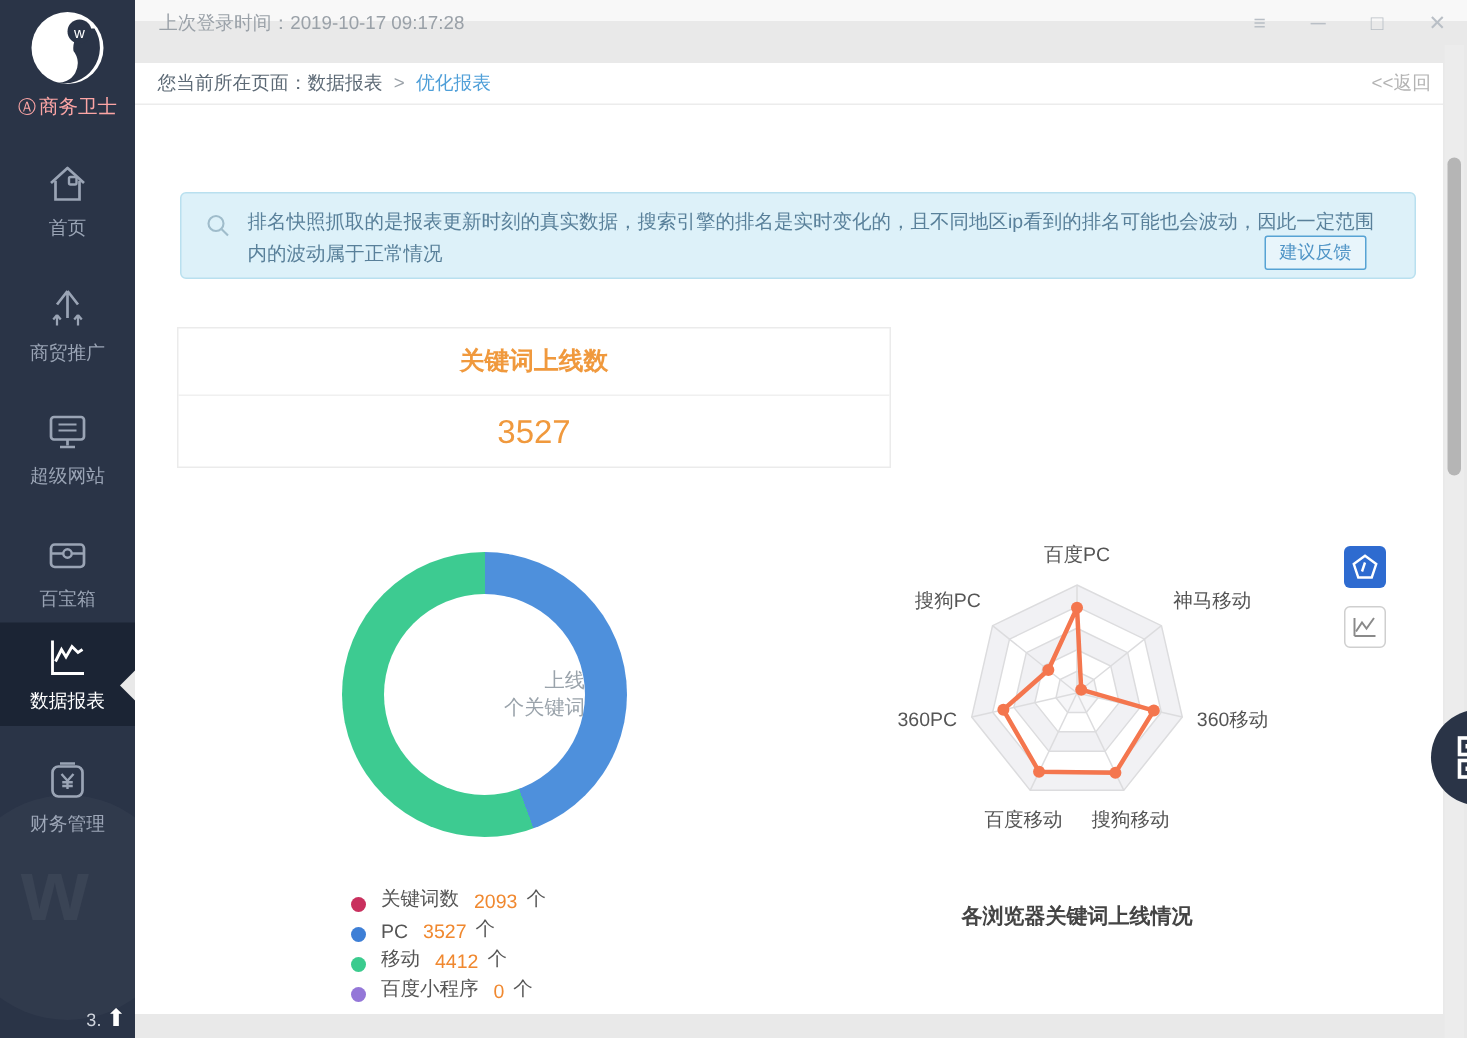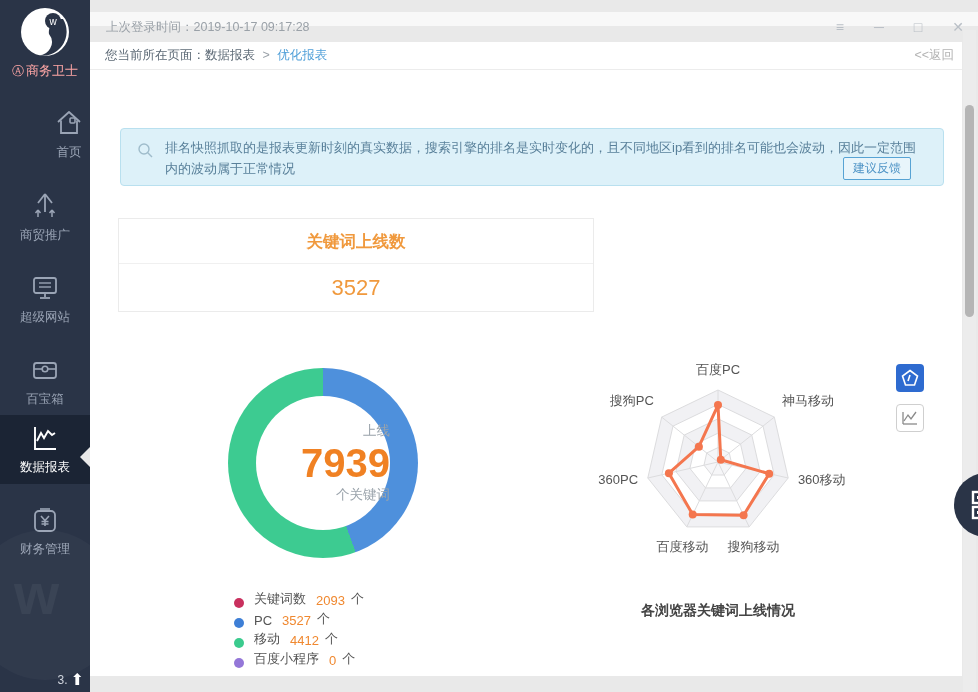--- a/index.html
+++ b/index.html
@@ -19,21 +19,21 @@
   .notch{position:absolute;right:0;top:447px;width:0;height:0;
          border:10px solid transparent;border-right:10px solid #e9e9e9;}
   .wm-circle{position:absolute;left:-30px;top:530px;width:150px;height:150px;border-radius:50%;
              background:rgba(255,255,255,0.03);}
   .wm-w{position:absolute;left:14px;top:560px;font-size:58px;color:rgba(255,255,255,0.05);font-weight:bold;}
   .side-foot{position:absolute;right:6px;bottom:4px;display:flex;align-items:center;gap:3px;}
   .side-foot .n{color:#cfd4dd;font-size:12px;}
   .side-foot .up{color:#ffffff;font-size:16px;line-height:1;cursor:pointer;}
 
   
-  .topbar{position:absolute;left:90px;top:12px;width:888px;height:14px;background:#f8f8f8;}
+  .topbar{position:absolute;left:90px;top:0;width:888px;height:14px;background:#f8f8f8;}
   .login-time{position:absolute;left:16px;top:0;line-height:30px;font-size:12.5px;color:#9aa1a8;}
   .win-controls{position:absolute;right:14px;top:0;height:30px;display:flex;align-items:center;gap:30px;}
   .win-controls span{color:#b9bfc6;font-size:14px;cursor:pointer;line-height:1;}
 
   
   .panel{position:absolute;left:90px;top:42px;width:872px;height:634px;background:#ffffff;}
   .crumb-row{position:absolute;top:0;left:0;right:0;height:27px;line-height:27px;
              border-bottom:1px solid #ececec;font-size:12.5px;}
   .crumb-row .pre{color:#5d6a76;margin-left:15px;}
   .crumb-row .sep{color:#9aa1a8;margin:0 4px;}
@@ -97,21 +97,21 @@
 
   <div class="sidebar">
     <svg class="logo" viewBox="0 0 52 52">
       <circle cx="26" cy="26" r="24" fill="#ffffff"></circle>
       <path d="M44 13 A24 24 0 0 1 18 49 A13 13 0 0 0 30 28 A13 13 0 0 1 44 13" fill="#2a3447"></path>
       <circle cx="34" cy="15" r="8" fill="#2a3447"></circle>
       <text x="34" y="19" text-anchor="middle" font-size="10" fill="#ffffff">w</text>
     </svg>
     <div class="brand"><span class="badge">Ⓐ</span><span>商务卫士</span></div>
     <div id="side-items">
-        <div class="side-item" style="top: 100px; padding-left: 24px;"><span><svg width="30" height="30" viewBox="0 0 30 30">
+        <div class="side-item" style="top: 100px;"><span><svg width="30" height="30" viewBox="0 0 30 30">
               <path d="M4 14 L15 4 L26 14" fill="none" stroke="#9aa4b5" stroke-width="1.8" stroke-linejoin="round"></path>
               <path d="M7 12.5 V25 H23 V12.5" fill="none" stroke="#9aa4b5" stroke-width="1.8"></path>
               <rect x="16" y="10" width="5" height="5" rx="1" fill="none" stroke="#9aa4b5" stroke-width="1.6"></rect>
             </svg></span><span class="lbl">首页</span></div>
         <div class="side-item" style="top: 183px;"><span><svg width="30" height="30" viewBox="0 0 30 30">
               <path d="M15 3 L15 21 M15 3 L8 12 M15 3 L22 12" fill="none" stroke="#9aa4b5" stroke-width="1.8"></path>
               <path d="M8 19 L8 26 M8 19 L5.5 22 M8 19 L10.5 22" fill="none" stroke="#9aa4b5" stroke-width="1.5"></path>
               <path d="M22 19 L22 26 M22 19 L19.5 22 M22 19 L24.5 22" fill="none" stroke="#9aa4b5" stroke-width="1.5"></path>
             </svg></span><span class="lbl">商贸推广</span></div>
         <div class="side-item" style="top: 265px;"><span><svg width="30" height="30" viewBox="0 0 30 30">
@@ -176,21 +176,20 @@
     </div>
 
     <div class="stat-card" id="card0" style="color: rgb(240, 153, 61);">
       <div class="t">关键词上线数</div>
       <div class="v">3527</div>
     </div>
 
     <div class="donut" id="donut-ring" style="background: conic-gradient(rgb(78, 144, 220) 0deg, rgb(78, 144, 220) 159.9deg, rgb(61, 203, 145) 159.9deg, rgb(61, 203, 145) 360deg);">
       <div class="donut-hole">
         <span class="s1">上线</span>
-        <span class="s2" id="donut-val" style="color: rgb(240, 129, 35);">7939</span>
         <span class="s3">个关键词</span>
       </div>
     </div>
     <div class="legend" id="legend">
         <div class="lg-row">
           <span class="lg-dot" style="background:#c9305e"></span>
           <span class="lg-label">关键词数</span>
           <span class="lg-val">2093</span>
           <span class="lg-unit">个</span>
         </div>

